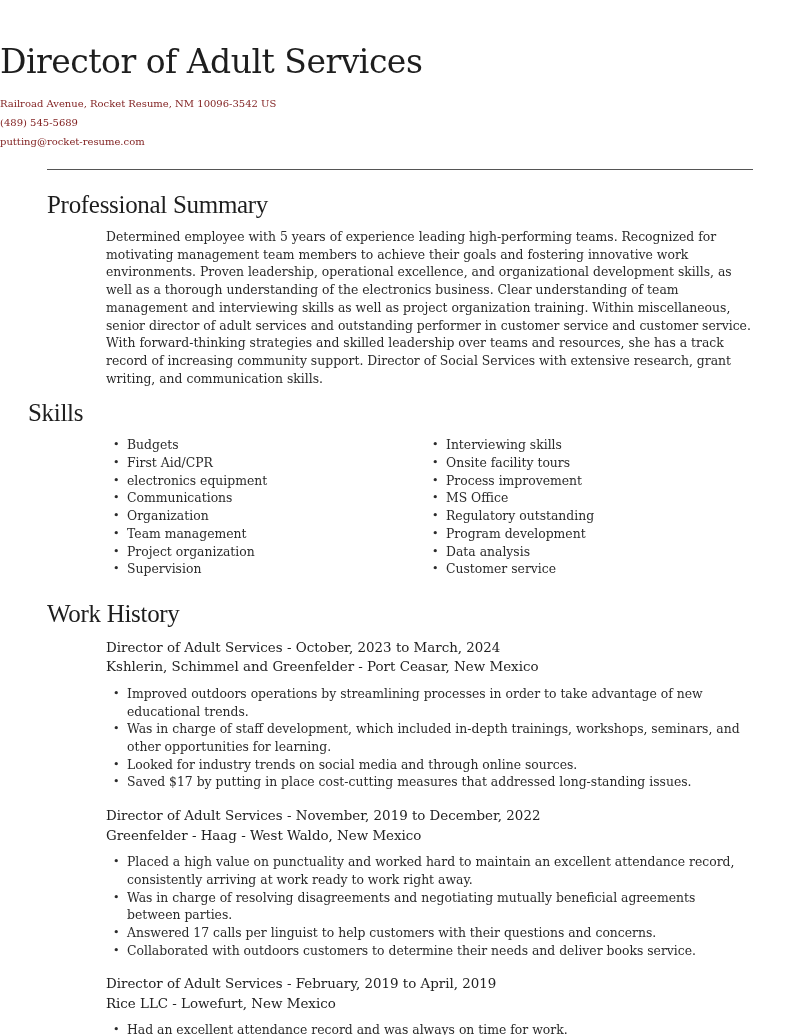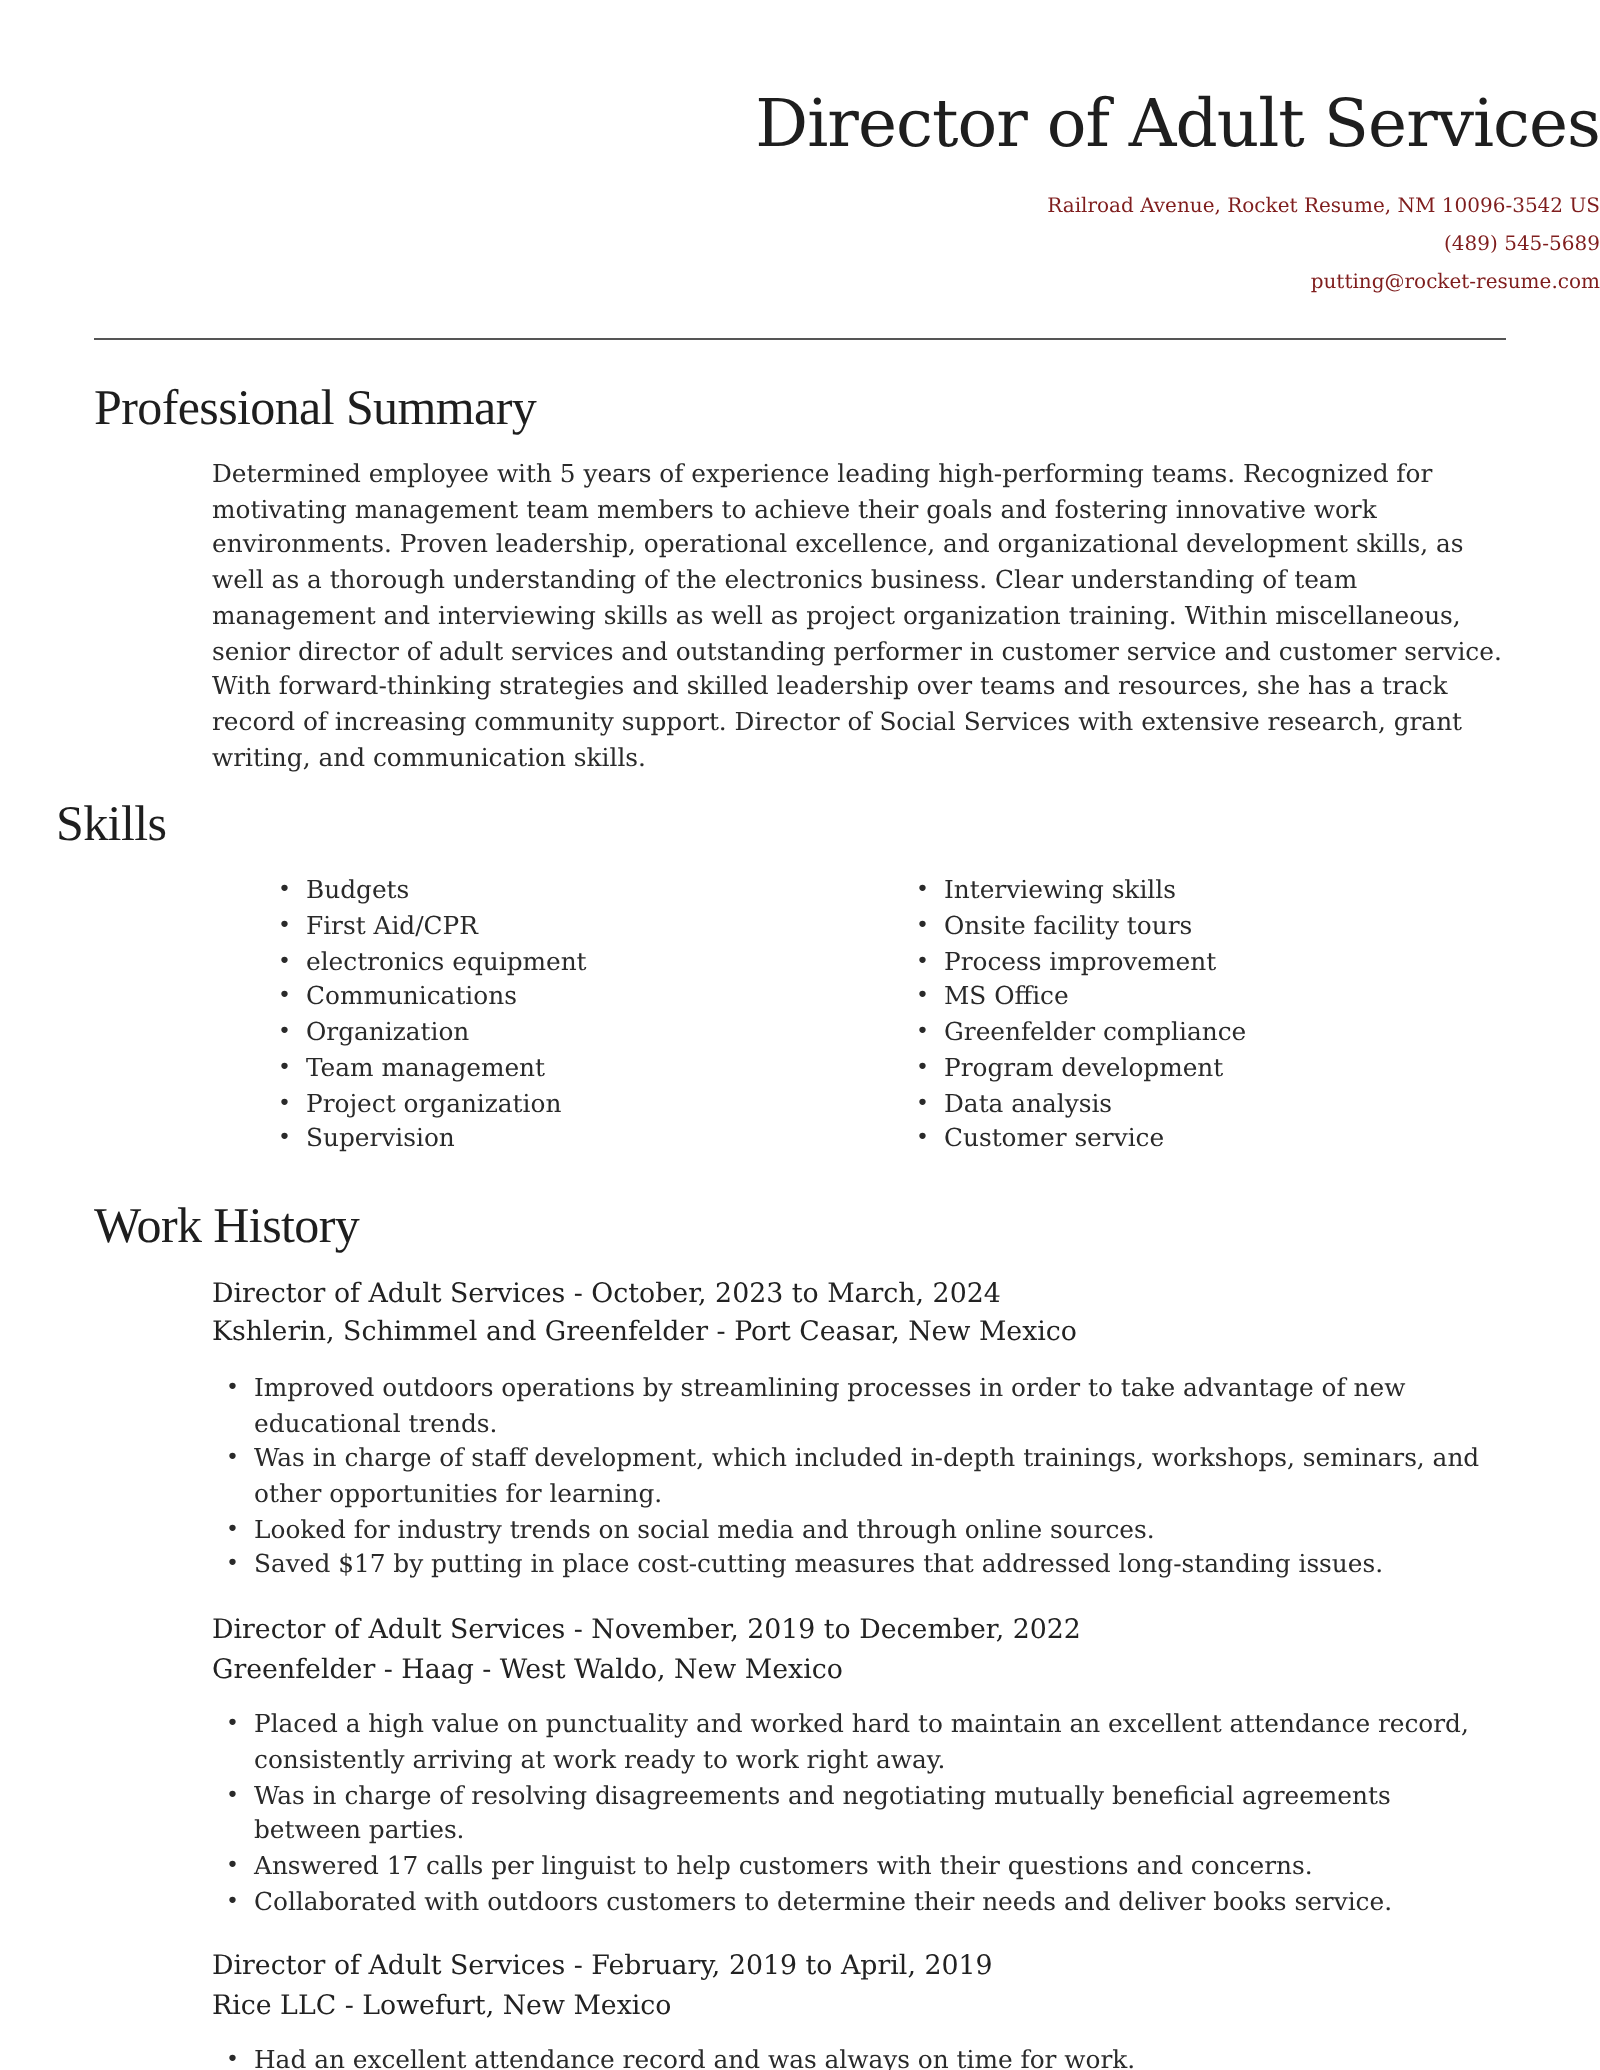--- a/index.html
+++ b/index.html
@@ -2,38 +2,38 @@
 <html><head>
   <meta charset="utf-8">
   <style>
     html, body { margin: 0; padding: 0; background: #ffffff; }
     body {
       width: 800px; height: 1035px; overflow: hidden;
       font-family: "DejaVu Serif", serif;
       color: #222222;
     }
     .page { position: relative; width: 800px; }
-    .header { text-align: right; padding-top: 40px; }
+    .header { text-align: left; padding-top: 40px; }
     .name {
       font-family: "DejaVu Serif", serif;
       font-size: 33px; font-weight: normal; margin: 0;
       line-height: 44px; color: #1e1e1e; letter-spacing: -0.5px;
     }
     .contact { font-size: 10px; line-height: 19px; margin-top: 10px; color: #7f1d1d; }
     .contact div { margin: 0; }
     .rule { margin: 18px 47px 0 47px; border: 0; border-top: 1.5px solid #555; }
     .section-title {
       font-family: Liberation Serif, serif; font-weight: normal;
       font-size: 25px; margin: 0 0 0 47px; color: #1e1e1e; line-height: 34px;
       letter-spacing: -0.3px;
     }
     .summary {
       margin: 6px 48px 0 106px; font-size: 12.4px; line-height: 17.7px; color: #2a2a2a;
     }
-    .skills { display: flex; margin: 6px 0 0 0; padding-left: 26px; }
+    .skills { display: flex; margin: 6px 0 0 0; }
     .skills ul { list-style: none; margin: 0; padding: 0; }
     .skills ul.col1 { margin-left: 113px; width: 319px; }
     .skills li, .job ul li {
       position: relative; padding-left: 14px; font-size: 12.4px; line-height: 17.7px; color: #2a2a2a;
     }
     .skills li::before, .job ul li::before {
       content: "\2022"; position: absolute; left: 0; top: 0; font-size: 11px;
     }
     .job { margin: 0 0 0 106px; }
     .job-title, .job-company { font-size: 13.4px; line-height: 19.5px; color: #222; }
@@ -71,21 +71,21 @@
       <li>Organization</li>
       <li>Team management</li>
       <li>Project organization</li>
       <li>Supervision</li>
     </ul>
     <ul class="col2">
       <li>Interviewing skills</li>
       <li>Onsite facility tours</li>
       <li>Process improvement</li>
       <li>MS Office</li>
-      <li>Greenfelder compliance</li>
+      <li>Regulatory outstanding</li>
       <li>Program development</li>
       <li>Data analysis</li>
       <li>Customer service</li>
     </ul>
   </div>
 
   <h2 class="section-title" id="sec-work">Work History</h2>
 
   <div class="job first">
     <div class="job-title">Director of Adult Services - October, 2023 to March, 2024</div>

